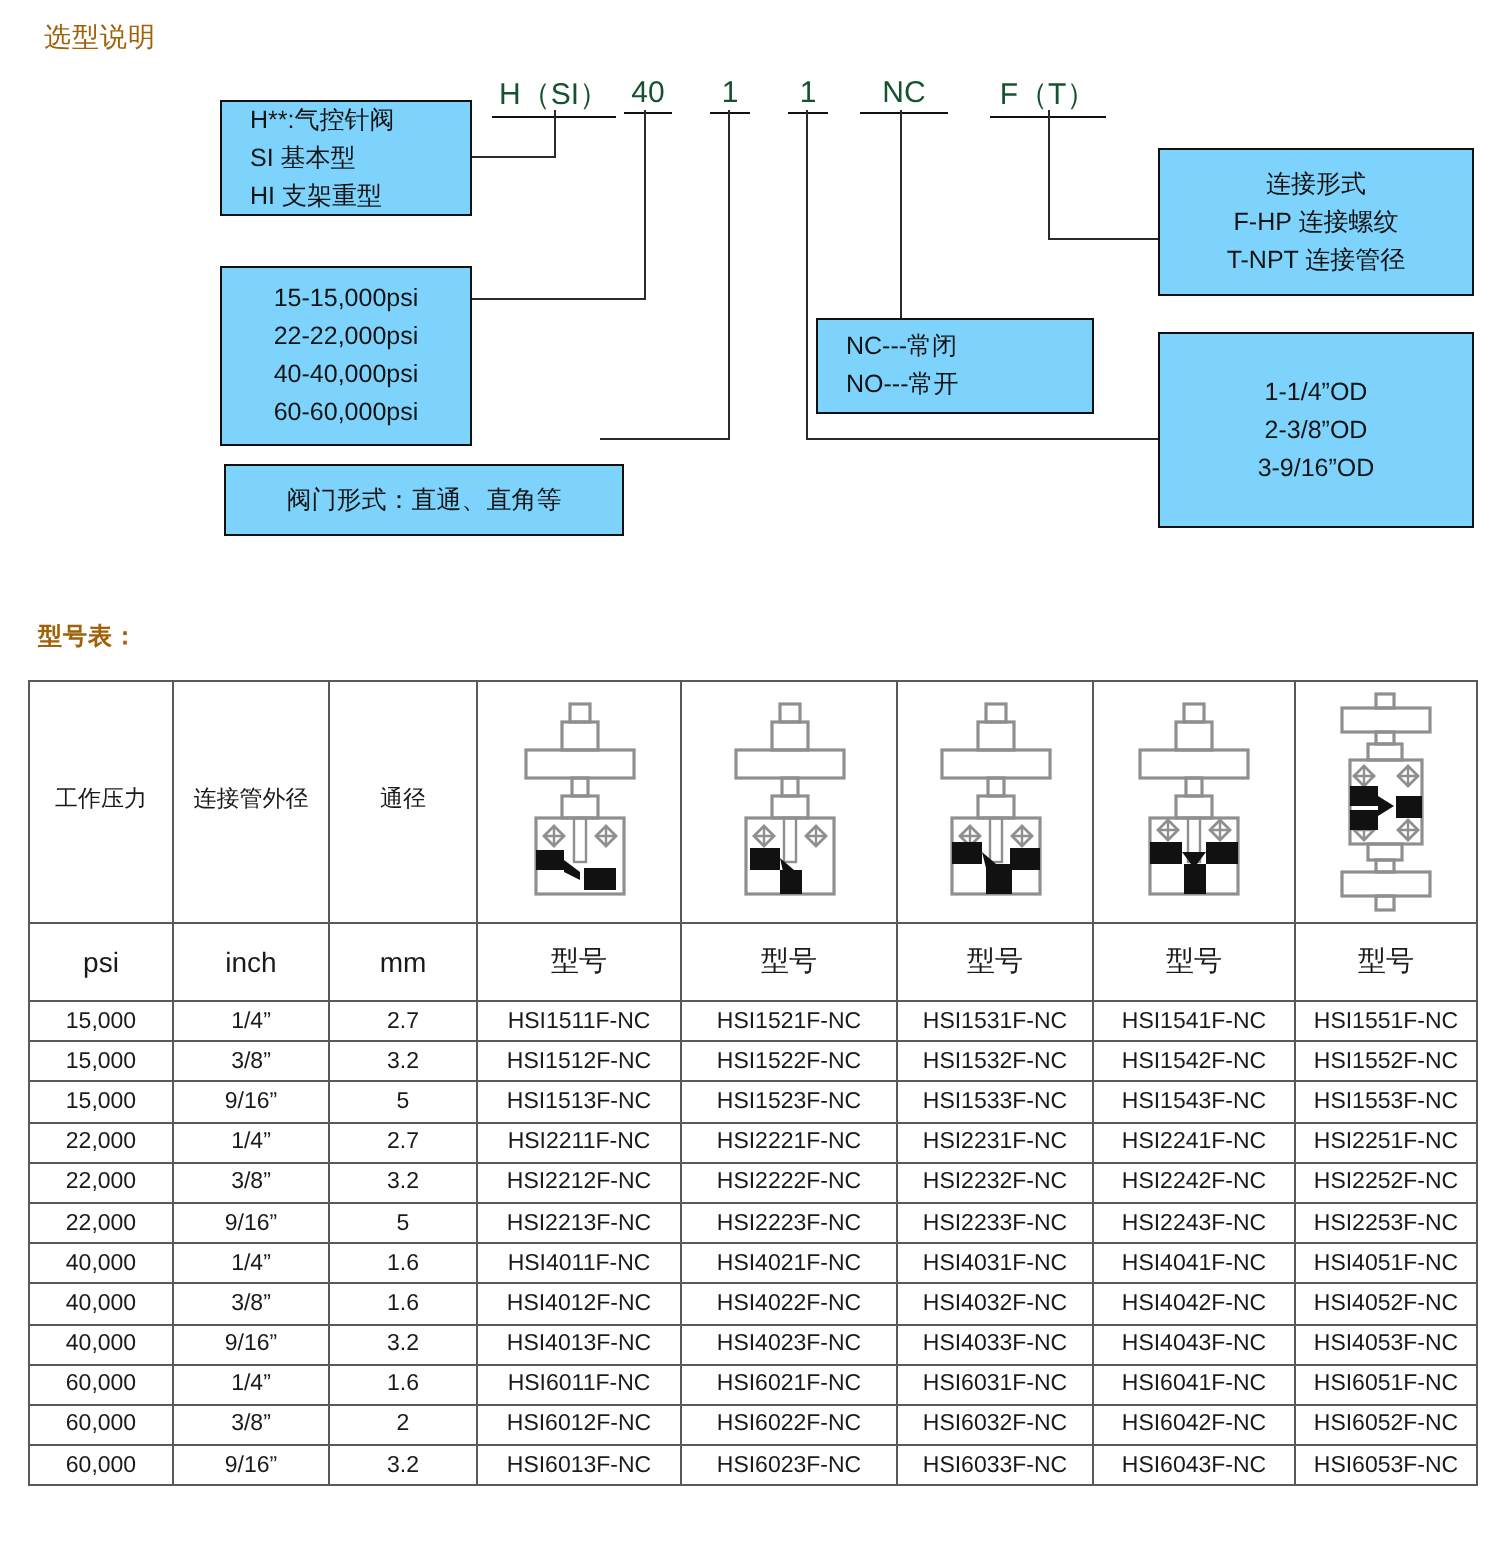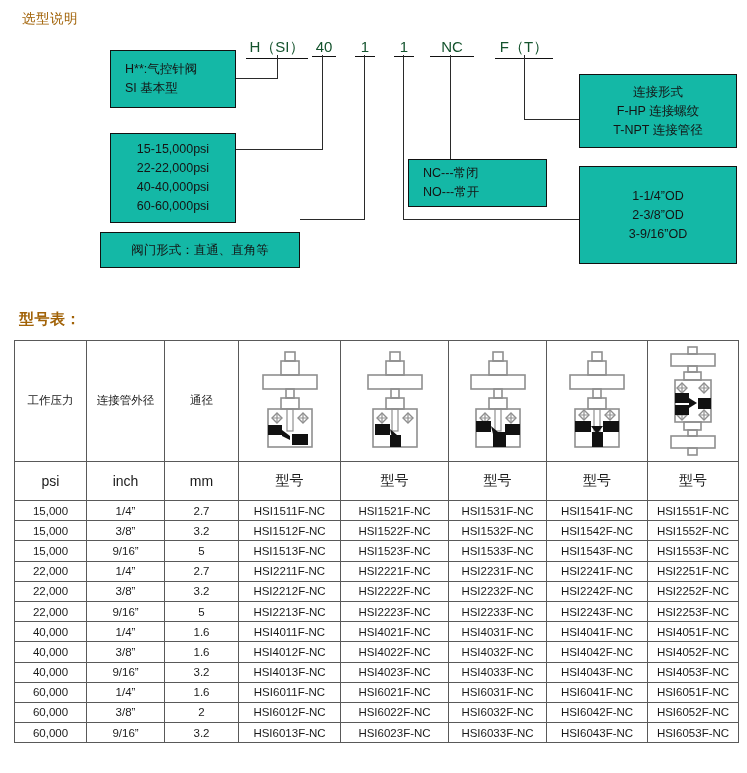--- a/index.html
+++ b/index.html
@@ -15,38 +15,38 @@
 
   
   .sec-title{
     position:absolute;
     font-size:13.5px;
     color:#a16207;
     letter-spacing:.5px;
     white-space:nowrap;
   }
   #title-select{left:22px;top:10px;}
-  #title-table{left:19px;top:310px;font-size:15px;font-weight:bold;font-family:Liberation Serif, serif;}
+  #title-table{left:19px;top:310px;font-size:12px;font-weight:bold;font-family:Liberation Serif, serif;}
 
   
   .code-tok{
     position:absolute;
     font-size:15px;
     color:#14532d;
     white-space:nowrap;
     border-bottom:1.3px solid #111;
     padding-bottom:1px;
     text-align:center;
     letter-spacing:0px;
   }
 
   .dbox{
     position:absolute;
     border:1.2px solid #111;
-    background:#14b8a6;
+    background:#7dd3fc;
     box-sizing:border-box;
     display:flex;
     flex-direction:column;
     justify-content:center;
     text-align:center;
   }
   .dbox .line{
     font-size:12.5px;
     line-height:1.52;
     color:#141414;
@@ -118,30 +118,31 @@
 
     <div class="seg v" style="left:450px;top:55px;height:105px;"></div>
 
     <div class="seg v" style="left:524px;top:55px;height:65px;"></div>
     <div class="seg h" style="left:524px;top:119px;width:56px;"></div>
   </div>
 
   <div class="dbox pad-l" id="box-valve-type" style="left:110px;top:50px;width:126px;height:58px;">
       <div class="line">H**:气控针阀</div>
       <div class="line">SI 基本型</div>
+      <div class="line">HI 支架重型</div>
     </div>
 
   <div class="dbox" id="box-pressure" style="left:110px;top:133px;width:126px;height:90px;">
       <div class="line">15-15,000psi</div>
       <div class="line">22-22,000psi</div>
       <div class="line">40-40,000psi</div>
       <div class="line">60-60,000psi</div>
     </div>
 
-  <div class="dbox" id="box-valve-form" style="left:100px;top:232px;width:200px;height:36px;">
+  <div class="dbox" id="box-valve-form" style="left:112px;top:232px;width:200px;height:36px;">
       <div class="line">阀门形式：直通、直角等</div>
     </div>
 
   <div class="dbox pad-l" id="box-normal" style="left:408px;top:159px;width:139px;height:48px;">
       <div class="line">NC---常闭</div>
       <div class="line">NO---常开</div>
     </div>
 
   <div class="dbox" id="box-connect-form" style="left:579px;top:74px;width:158px;height:74px;">
       <div class="line">连接形式</div>

